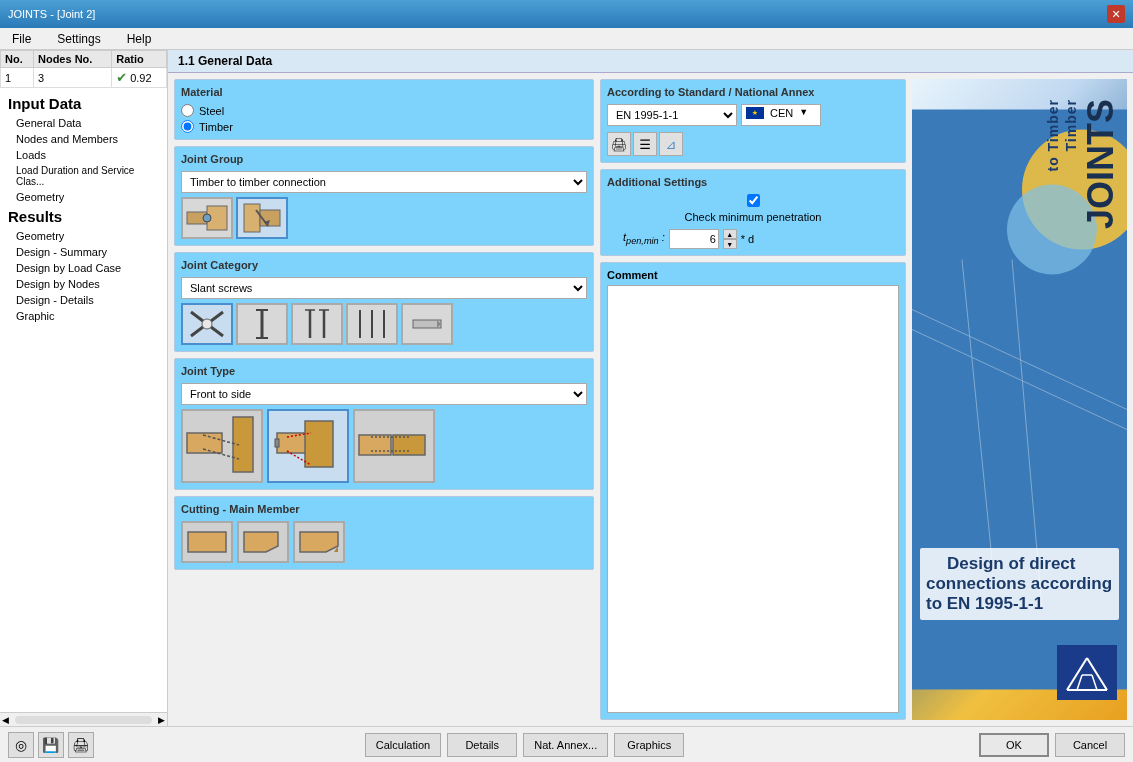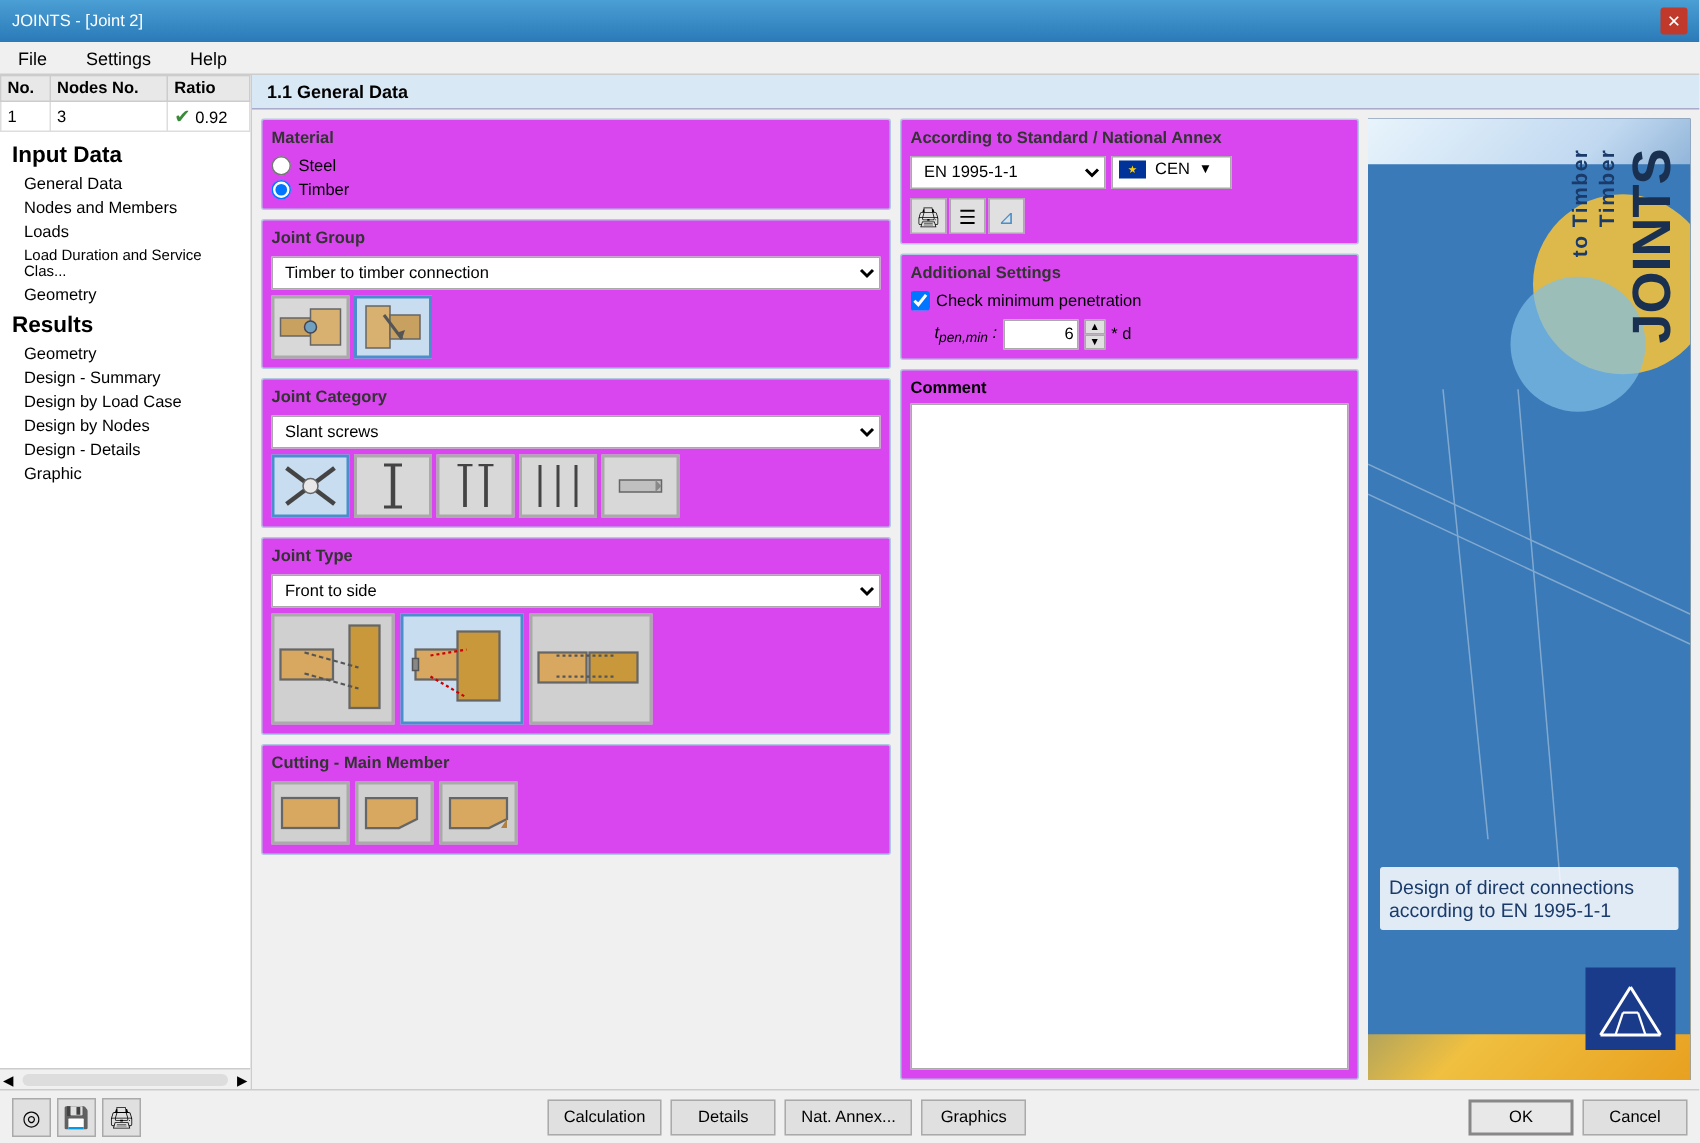--- a/index.html
+++ b/index.html
@@ -137,21 +137,21 @@
 
     
     .left-panel {
       width: 420px;
       display: flex;
       flex-direction: column;
       gap: 6px;
     }
 
     .panel-section {
-      background: #d946ef;
+      background: #7dd3fc;
       border: 1px solid #b0c8e0;
       border-radius: 2px;
       padding: 6px;
     }
     .panel-section-title {
       font-weight: bold;
       font-size: 11px;
       margin-bottom: 6px;
       color: #333;
     }
@@ -248,20 +248,21 @@
       align-items: center;
       justify-content: center;
       font-size: 13px;
     }
     .checkbox-row {
       display: flex;
       align-items: center;
       gap: 4px;
       margin-bottom: 6px;
       font-size: 11px;
+      flex-direction: column;
     }
     .penetration-row {
       display: flex;
       align-items: center;
       gap: 4px;
       font-size: 11px;
       margin-left: 16px;
     }
     .penetration-input {
       width: 50px;
@@ -714,21 +715,21 @@
           </div>
 
           <div style="position:absolute; top:20px; right:48px; z-index:2;">
             <span style="font-size:14px; font-weight:bold; color:#1a3a6a; writing-mode:vertical-rl; text-orientation:mixed; transform:rotate(180deg); letter-spacing:1px;">Timber</span>
           </div>
           <div style="position:absolute; top:20px; right:66px; z-index:2;">
             <span style="font-size:14px; font-weight:bold; color:#1a3a6a; writing-mode:vertical-rl; text-orientation:mixed; transform:rotate(180deg); letter-spacing:1px;">to Timber</span>
           </div>
 
           <div style="position:absolute; bottom:100px; left:8px; right:8px; z-index:2; background:rgba(255,255,255,0.85); padding:6px; border-radius:2px;">
-            <span style="font-size:13px; font-weight:normal; color:#1a3a6a;">Design of direct connections according to EN 1995-1-1</span>
+            <span style="font-size:17px; font-weight:bold; color:#1a3a6a;margin-left:21px;">Design of direct connections according to EN 1995-1-1</span>
           </div>
 
           <div style="position:absolute; bottom:20px; right:10px; width:60px; height:55px; background:#1a3a8a; display:flex; align-items:center; justify-content:center; z-index:2;">
             <svg width="50" height="45" viewBox="0 0 50 45">
 
               <line x1="5" y1="40" x2="45" y2="40" stroke="white" stroke-width="2"></line>
               <line x1="5" y1="40" x2="25" y2="8" stroke="white" stroke-width="2"></line>
               <line x1="45" y1="40" x2="25" y2="8" stroke="white" stroke-width="2"></line>
               <line x1="15" y1="40" x2="20" y2="25" stroke="white" stroke-width="1.5"></line>
               <line x1="35" y1="40" x2="30" y2="25" stroke="white" stroke-width="1.5"></line>

